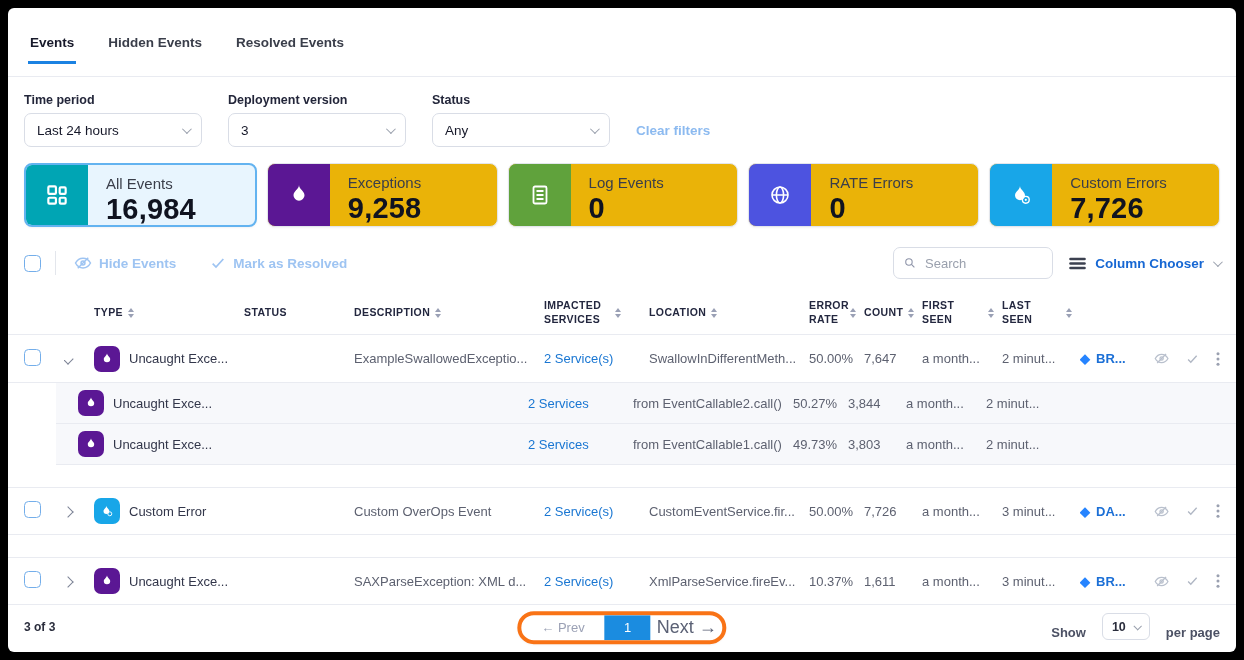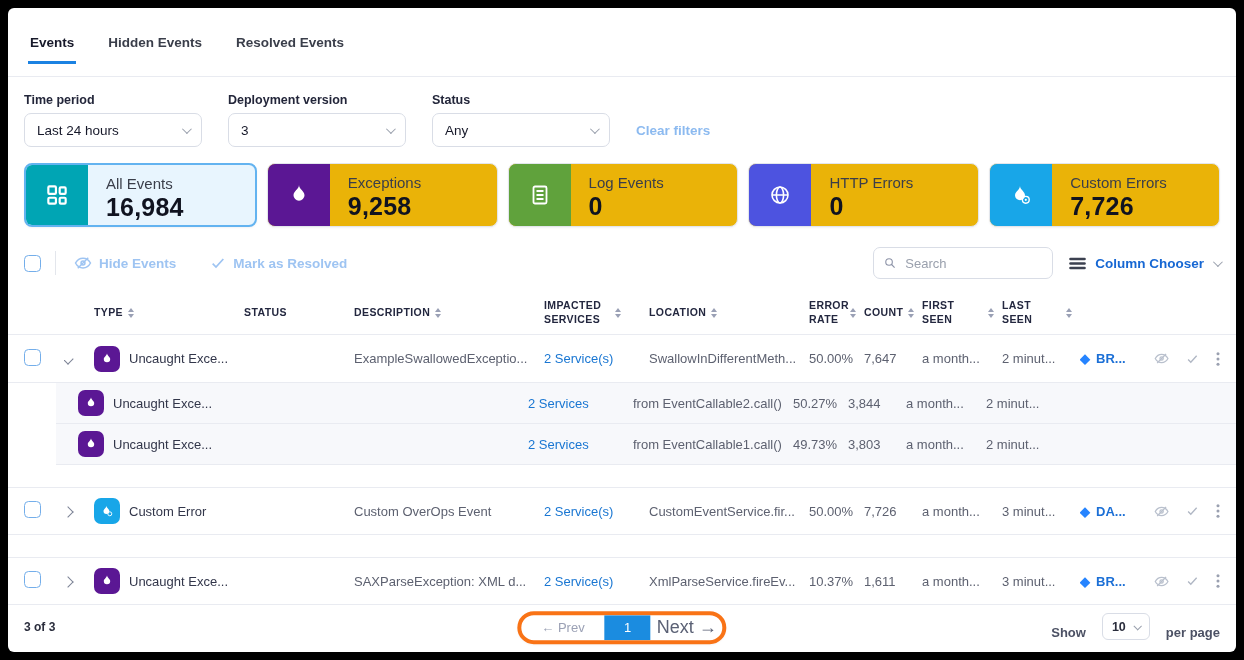--- a/index.html
+++ b/index.html
@@ -35,29 +35,29 @@
   .cards { display:flex; gap:10px; padding:6px 16px 14px; }
   .card {
     flex:1; height:64px; border:1px solid #e3e6ec; border-radius:8px; background:#eab308;
     display:flex; align-items:stretch; overflow:hidden; box-shadow:0 1px 2px rgba(16,24,40,.05); cursor:pointer;
   }
   .card.selected { border:2px solid #63b3f0; background:#e8f5fe; }
   .card-icon { width:62px; flex:0 0 62px; display:flex; align-items:center; justify-content:center; }
   .card.selected .card-icon { border-radius:5px 0 0 5px; }
   .card-body { padding:10px 0 0 18px; }
   .card-label { font-size:15px; color:#3a3e4a; }
-  .card-value { font-size:25px; font-weight:700; color:#101320; letter-spacing:.2px; margin-top:1px; }
+  .card-value { font-size:29px; font-weight:700; color:#101320; letter-spacing:.2px; margin-top:1px; }
 
   
   .toolbar { display:flex; align-items:center; padding:6px 16px 12px; }
   .cb { width:17px; height:17px; border:1.6px solid #74aeea; border-radius:4.5px; background:#fff; display:inline-block; cursor:pointer; }
   .tb-divider { width:1px; height:24px; background:#e3e6ec; margin:0 18px 0 14px; }
   .tb-btn { display:flex; align-items:center; gap:7px; font-size:13.5px; font-weight:700; color:#9ec4f2; margin-right:34px; cursor:pointer; }
   .tb-right { margin-left:auto; display:flex; align-items:center; gap:16px; }
-  .searchbox { width:180px; height:32px; border:1px solid #d9dde6; border-radius:7px; display:flex; align-items:center; padding:0 10px; gap:9px; background:#fff; }
+  .searchbox { width:160px; height:32px; border:1px solid #d9dde6; border-radius:7px; display:flex; align-items:center; padding:0 10px; gap:9px; background:#fff; }
   .searchbox input { border:none; outline:none; width:100%; font-size:13px; color:#17192a; font-family:"Liberation Sans",sans-serif; }
   .searchbox input::placeholder { color:#9aa0ad; }
   .colchooser { display:flex; align-items:center; gap:9px; cursor:pointer; }
   .colchooser-label { font-size:13.5px; font-weight:700; color:#1667d3; }
 
   
   .table { }
   .trow {
     display:grid;
     grid-template-columns:40px 30px 150px 110px 190px 105px 160px 55px 58px 80px 78px 70px 1fr;
@@ -186,21 +186,21 @@
     </div>
     <div class="card">
       <div class="card-icon" style="background: rgb(77, 83, 224);">
         <svg width="24" height="24" viewBox="0 0 24 24" fill="none" stroke="#fff" stroke-width="1.6">
           <circle cx="12" cy="12" r="8"></circle>
             <ellipse cx="12" cy="12" rx="3.6" ry="8"></ellipse>
             <line x1="4" y1="12" x2="20" y2="12"></line>
         </svg>
       </div>
       <div class="card-body">
-        <div class="card-label">HTTP Errors</div>
+        <div class="card-label">RATE Errors</div>
         <div class="card-value">0</div>
       </div>
     </div>
     <div class="card">
       <div class="card-icon" style="background: rgb(24, 166, 232);">
         <svg width="24" height="24" viewBox="0 0 24 24">
           <path fill="#fff" d="M11 3c0 3.6-5 5.6-5 9.2a5 5 0 0 0 10 0C16 8.6 11 6.6 11 3z"></path>
           <circle cx="16.8" cy="16.8" r="3.4" fill="none" stroke="#fff" stroke-width="1.4"></circle>
           <circle cx="16.8" cy="16.8" r="1.1" fill="#fff"></circle>
         </svg>

